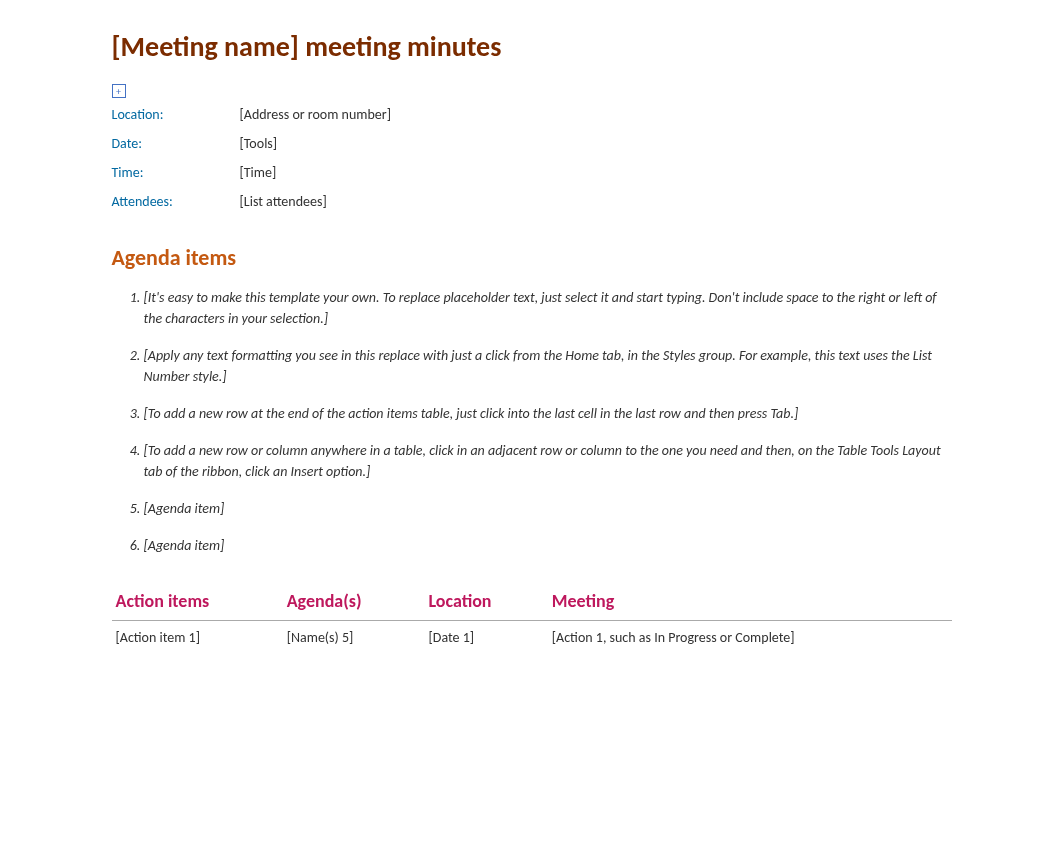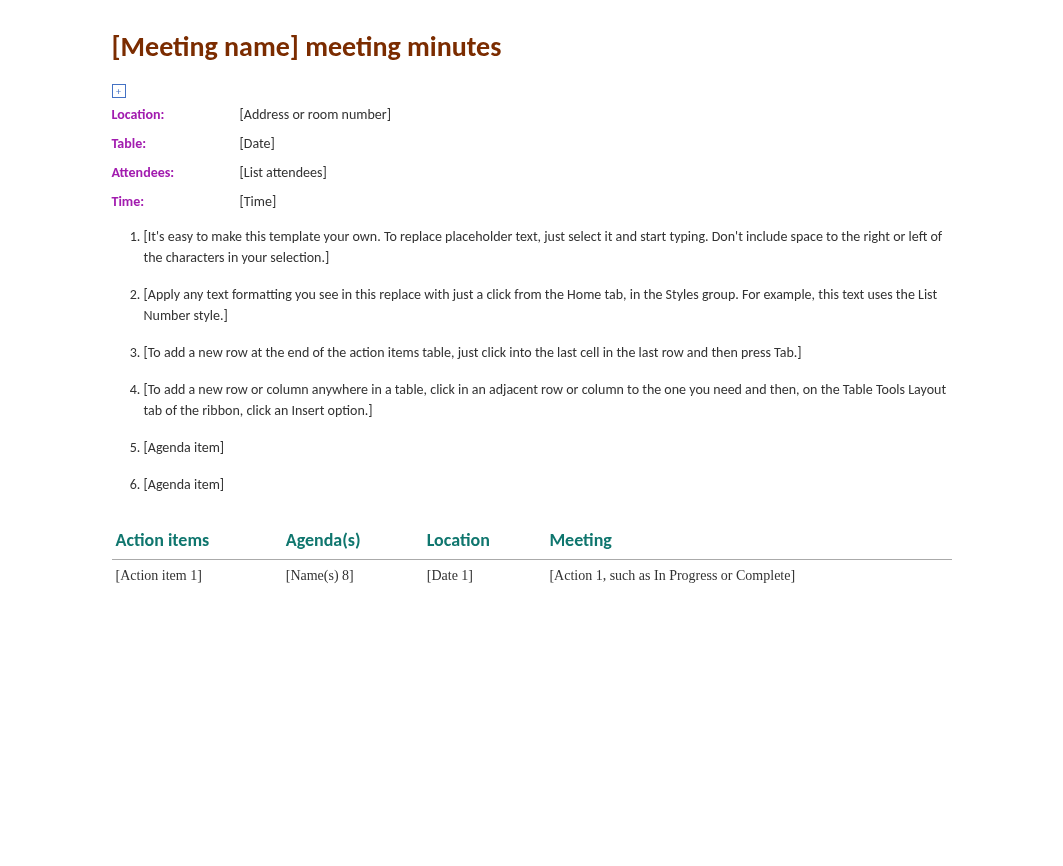--- a/index.html
+++ b/index.html
@@ -52,42 +52,42 @@
 
     .info-table td {
       padding: 6px 8px;
       vertical-align: top;
       font-size: 14px;
       color: #333;
     }
 
     .info-table td.label-col {
       min-width: 120px;
-      color: #a21caf;
+      color: #0369a1;
       padding-left: 0;
-      font-weight: bold;
     }
 
     .info-table td.value-col {
       color: #333;
       margin-top: 44px;
     }
 
     .section-heading {
       font-size: 22px;
       font-weight: bold;
       color: #C45911;
       margin-top: 28px;
       margin-bottom: 16px;
     }
 
     .agenda-list {
       list-style: decimal;
       padding-left: 32px;
       margin-bottom: 10px;
+      font-style: italic;
     }
 
     .agenda-list li {
       margin-bottom: 16px;
       font-size: 14px;
       line-height: 1.5;
       color: #333;
     }
 
     .action-table-section {
@@ -95,70 +95,70 @@
     }
 
     .action-table {
       width: 100%;
       border-collapse: collapse;
     }
 
     .action-table th {
       font-size: 18px;
       font-weight: bold;
-      color: #0f766e;
+      color: #be185d;
       padding: 6px 12px 8px 4px;
       text-align: left;
       vertical-align: bottom;
       border-bottom: none;
     }
 
     .action-table td {
       font-size: 14px;
       padding: 8px 12px 8px 4px;
       vertical-align: top;
       color: #333;
       border-top: 1px solid #ccc;
     }
 
     .action-table tr:first-child td {
       border-top: 1px solid #aaa;
-      font-family: Liberation Serif, serif;
     }
   </style>
 </head>
 <body>
 
 <div class="page-container">
 
   <h1 class="doc-title">[Meeting name] meeting minutes</h1>
 
   <span class="table-move-handle">+</span>
 
   <table class="info-table">
     <tbody id="info-tbody">
     <tr>
           <td class="label-col">Location:</td>
           <td class="value-col">[Address or room number]</td>
         </tr>
         <tr>
-          <td class="label-col">Table:</td>
-          <td class="value-col">[Date]</td>
+          <td class="label-col">Date:</td>
+          <td class="value-col">[Tools]</td>
+        </tr>
+        <tr>
+          <td class="label-col">Time:</td>
+          <td class="value-col">[Time]</td>
         </tr>
         <tr>
           <td class="label-col">Attendees:</td>
           <td class="value-col">[List attendees]</td>
         </tr>
-        <tr>
-          <td class="label-col">Time:</td>
-          <td class="value-col">[Time]</td>
-        </tr>
       </tbody>
   </table>
 
+  <div class="section-heading">Agenda items</div>
 
   <ol class="agenda-list" id="agenda-list">
   <li>[It's easy to make this template your own. To replace placeholder text, just select it and start typing. Don't include space to the right or left of the characters in your selection.]</li>
       <li>[Apply any text formatting you see in this replace with just a click from the Home tab, in the Styles group. For example, this text uses the List Number style.]</li>
       <li>[To add a new row at the end of the action items table, just click into the last cell in the last row and then press Tab.]</li>
       <li>[To add a new row or column anywhere in a table, click in an adjacent row or column to the one you need and then, on the Table Tools Layout tab of the ribbon, click an Insert option.]</li>
       <li>[Agenda item]</li>
       <li>[Agenda item]</li>
     </ol>
 
@@ -168,21 +168,21 @@
       <tr>
             <th>Action items</th>
             <th>Agenda(s)</th>
             <th>Location</th>
             <th>Meeting</th>
           </tr>
         </thead>
       <tbody id="action-tbody">
       <tr>
             <td>[Action item 1]</td>
-            <td>[Name(s) 8]</td>
+            <td>[Name(s) 5]</td>
             <td>[Date 1]</td>
             <td>[Action 1, such as In Progress or Complete]</td>
           </tr>
         </tbody>
     </table>
   </div>
 
 </div>
 
 </body></html>

